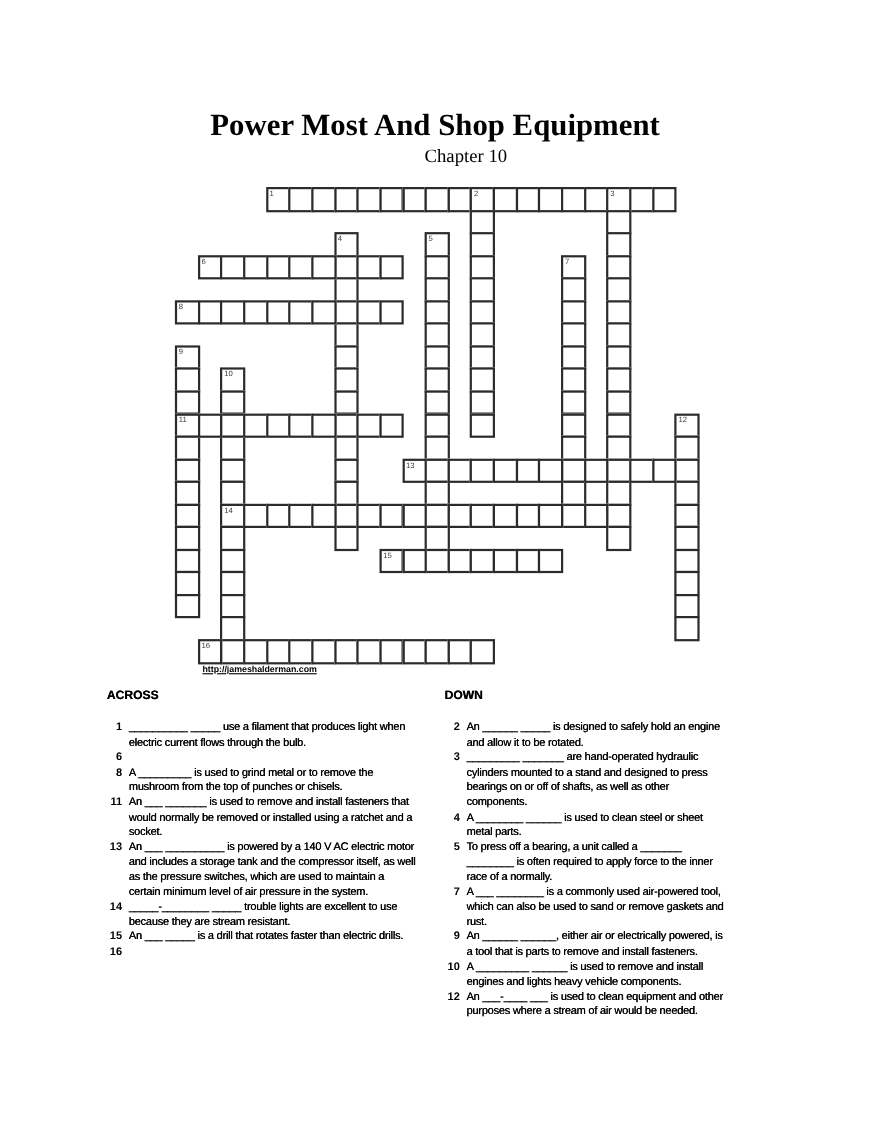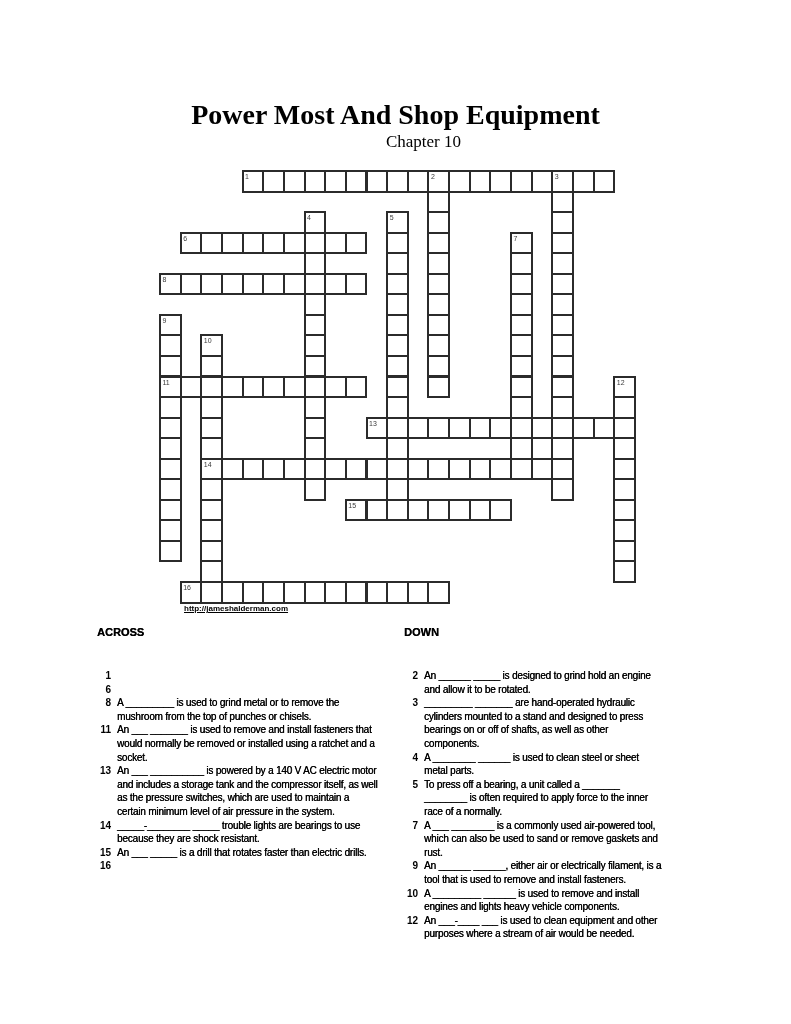--- a/index.html
+++ b/index.html
@@ -12,21 +12,21 @@
   #grid{position:absolute;left:159px;top:170px;width:480px;height:436px;}
   .cell{position:absolute;width:22.65px;height:22.55px;border:2px solid #2b2b2b;
         background:#fff;box-sizing:border-box;}
   .cellnum{display:block;font-size:7px;line-height:7px;padding:1px 0 0 1.5px;color:#3a3a3a;
         font-family:"Liberation Sans",sans-serif;}
   #srclink{position:absolute;left:157px;top:604px;font-size:8px;font-weight:bold;
         color:#000;text-decoration:underline;letter-spacing:0;margin-left:27px;}
   .clue-col{position:absolute;top:626px;}
   #across-col{left:97px;width:292px;}
   #down-col{left:404px;width:262px;}
-  .clue-head{font-size:11px;font-weight:bold;margin:0 0 31px 0;
+  .clue-head{font-size:11px;font-weight:bold;margin:0 0 17px 0;
         text-shadow:0.3px 0 0 currentColor;}
   ul.clues{list-style:none;margin:0;padding:0;}
   ul.clues li{display:flex;align-items:flex-start;margin:0;}
   .cnum{flex:none;width:14px;text-align:right;margin-right:6px;font-size:10px;
         font-weight:bold;line-height:13.6px;}
   .ctxt{font-size:10px;line-height:13.6px;letter-spacing:-0.2px;
         text-shadow:0.3px 0 0 currentColor;}
   #across-col .ctxt{width:262px;}
   #down-col .ctxt{width:238px;}
 </style>
@@ -256,76 +256,77 @@
       <div class="cell" style="left: 268.45px; top: 411px;"></div>
     </div>
 
   <a id="srclink" href="#">http://jameshalderman.com</a>
 
   <div id="across-col" class="clue-col">
     <p class="clue-head">ACROSS</p>
     <ul class="clues">
         <li>
           <span class="cnum">1</span>
+          <span class="ctxt">__________ _____ use a filament that produces light when electric current flows through the bulb.</span>
         </li>
         <li>
           <span class="cnum">6</span>
         </li>
         <li>
           <span class="cnum">8</span>
           <span class="ctxt">A _________ is used to grind metal or to remove the mushroom from the top of punches or chisels.</span>
         </li>
         <li>
           <span class="cnum">11</span>
           <span class="ctxt">An ___ _______ is used to remove and install fasteners that would normally be removed or installed using a ratchet and a socket.</span>
         </li>
         <li>
           <span class="cnum">13</span>
           <span class="ctxt">An ___ __________ is powered by a 140 V AC electric motor and includes a storage tank and the compressor itself, as well as the pressure switches, which are used to maintain a certain minimum level of air pressure in the system.</span>
         </li>
         <li>
           <span class="cnum">14</span>
-          <span class="ctxt">_____-________ _____ trouble lights are bearings to use because they are shock resistant.</span>
+          <span class="ctxt">_____-________ _____ trouble lights are excellent to use because they are stream resistant.</span>
         </li>
         <li>
           <span class="cnum">15</span>
           <span class="ctxt">An ___ _____ is a drill that rotates faster than electric drills.</span>
         </li>
         <li>
           <span class="cnum">16</span>
         </li>
       </ul>
   </div>
 
   <div id="down-col" class="clue-col">
     <p class="clue-head">DOWN</p>
     <ul class="clues">
         <li>
           <span class="cnum">2</span>
-          <span class="ctxt">An ______ _____ is designed to grind hold an engine and allow it to be rotated.</span>
+          <span class="ctxt">An ______ _____ is designed to safely hold an engine and allow it to be rotated.</span>
         </li>
         <li>
           <span class="cnum">3</span>
           <span class="ctxt">_________ _______ are hand-operated hydraulic cylinders mounted to a stand and designed to press bearings on or off of shafts, as well as other components.</span>
         </li>
         <li>
           <span class="cnum">4</span>
           <span class="ctxt">A ________ ______ is used to clean steel or sheet metal parts.</span>
         </li>
         <li>
           <span class="cnum">5</span>
           <span class="ctxt">To press off a bearing, a unit called a _______ ________ is often required to apply force to the inner race of a normally.</span>
         </li>
         <li>
           <span class="cnum">7</span>
           <span class="ctxt">A ___ ________ is a commonly used air-powered tool, which can also be used to sand or remove gaskets and rust.</span>
         </li>
         <li>
           <span class="cnum">9</span>
-          <span class="ctxt">An ______ ______, either air or electrically filament, is a tool that is used to remove and install fasteners.</span>
+          <span class="ctxt">An ______ ______, either air or electrically powered, is a tool that is parts to remove and install fasteners.</span>
         </li>
         <li>
           <span class="cnum">10</span>
           <span class="ctxt">A _________ ______ is used to remove and install engines and lights heavy vehicle components.</span>
         </li>
         <li>
           <span class="cnum">12</span>
           <span class="ctxt">An ___-____ ___ is used to clean equipment and other purposes where a stream of air would be needed.</span>
         </li>
       </ul>

